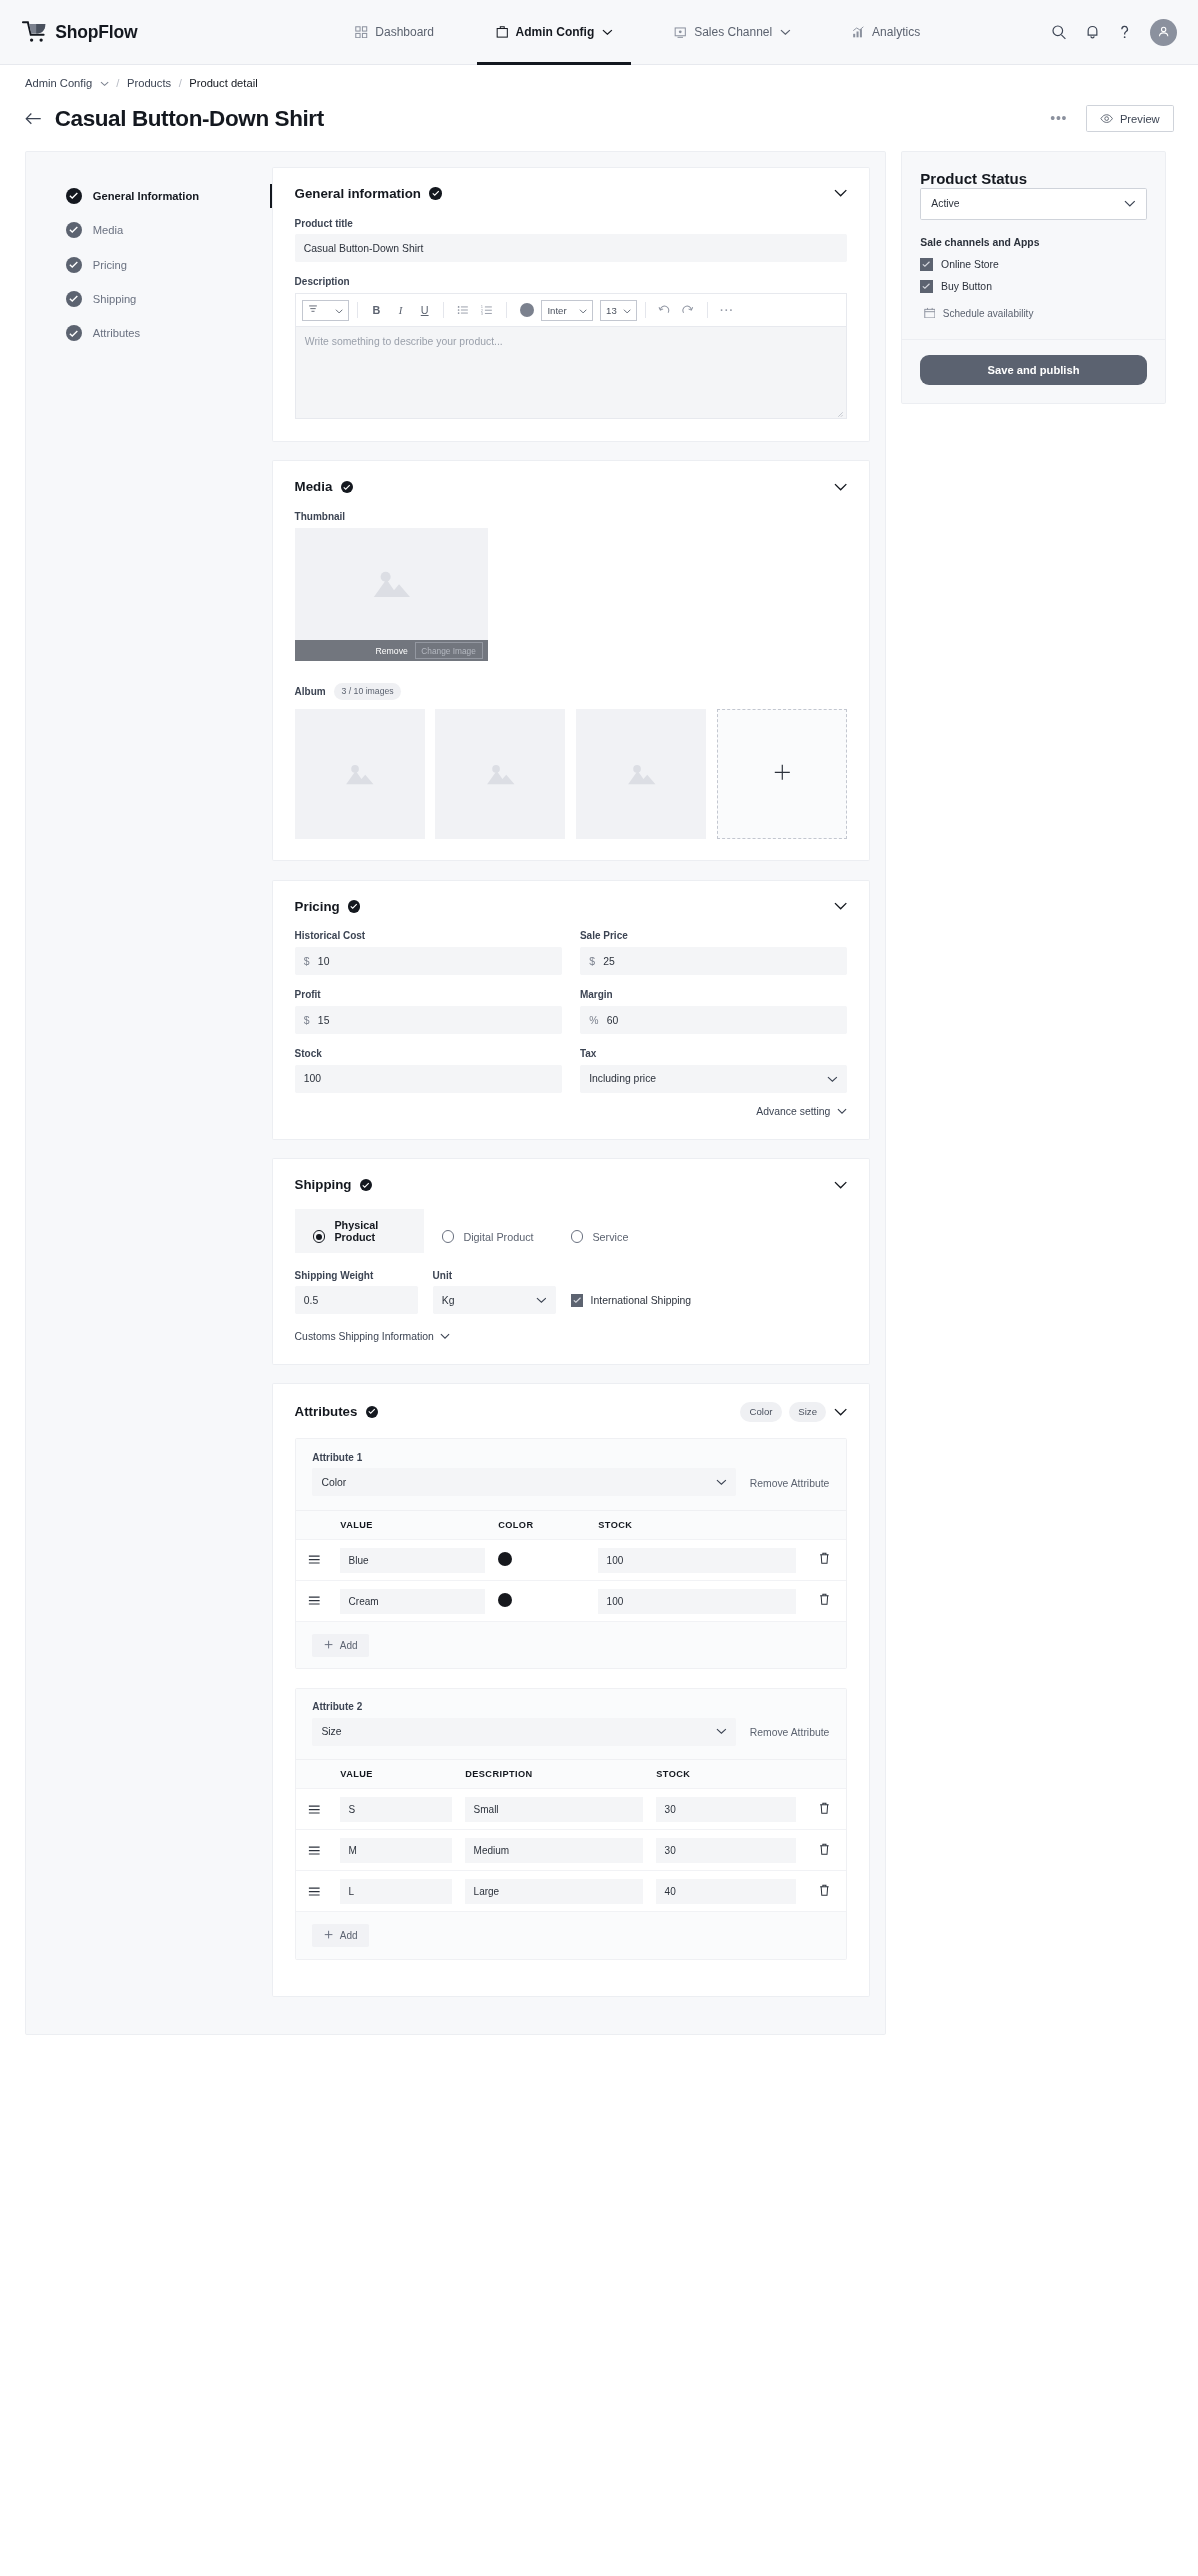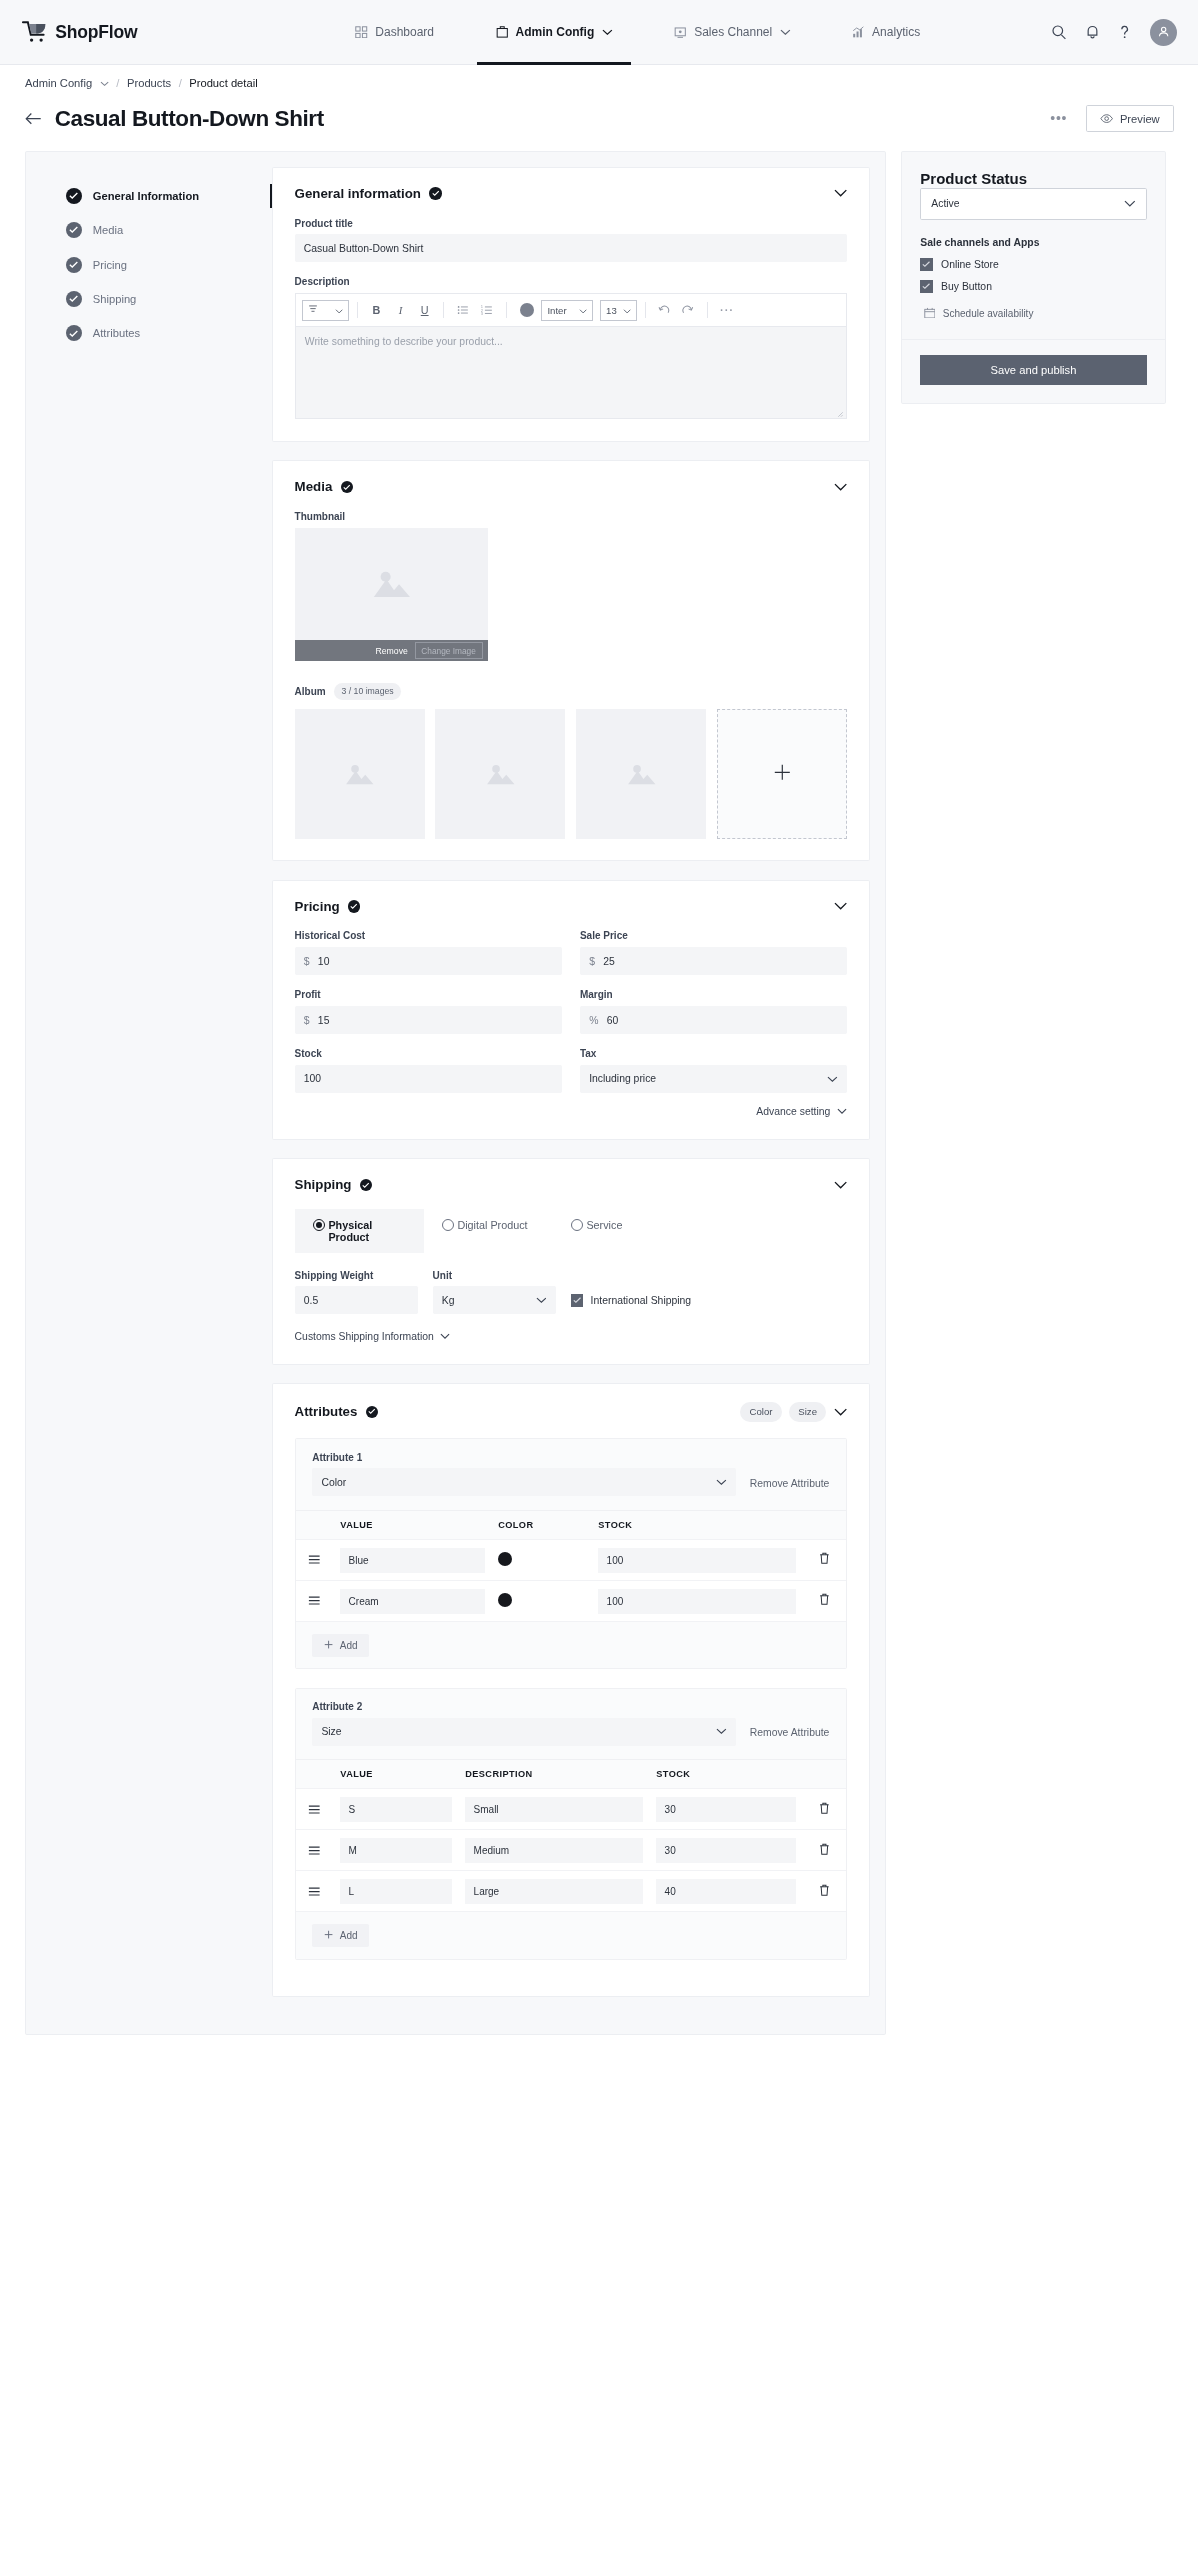--- a/index.html
+++ b/index.html
@@ -187,21 +187,21 @@
     border: 0.8px dashed #c3c7d0; display: flex; align-items: center; justify-content: center;
     cursor: pointer; color: #2c323c;
   }
 
   .adv-row { display: flex; justify-content: flex-end; margin-top: 13.3px; }
   .adv-link { display: flex; align-items: center; gap: 6.7px; font-size: 10.4px; color: #3c4453; cursor: pointer; }
 
   
   .radio-row { display: flex; margin-bottom: 16.6px; }
   .radio-opt {
-    display: flex; align-items: flex-start; gap: 3px;
+    display: flex; align-items: flex-end; gap: 9px;
     padding: 10px 18.3px; font-size: 10.8px; color: #5c6370; cursor: pointer;
     width: 129px;
   }
   .radio-opt.sel-opt { background: #f4f5f7; color: #14181f; font-weight: bold; }
   .radio-o { width: 12.5px; height: 12.5px; border-radius: 50%; border: 1.2px solid #6a7180; flex: none; display:flex; align-items:center; justify-content:center;}
   .radio-o.on { border-color: #14181f; }
   .radio-o.on:after { content:""; width: 5.8px; height: 5.8px; border-radius: 50%; background: #14181f; }
   .ship-row { display: flex; align-items: flex-end; gap: 15px; }
   .ckbox { width: 12.5px; height: 12.5px; background: #5c6370; display: flex; align-items: center; justify-content: center; flex: none; cursor: pointer; }
   .ckrow { display: flex; align-items: center; gap: 7.5px; font-size: 10.4px; color: #2c323c; cursor: pointer; height: 28px; }
@@ -245,23 +245,23 @@
     display: flex; align-items: center; padding: 0 10px;
     font-size: 10.4px; color: #2c323c; cursor: pointer; border-radius: 1.7px;
     margin-bottom: 16.6px;
   }
   .pr-select .cv { margin-left: auto; color: #3c4453; display: flex; }
   .pr-sub { font-size: 10.4px; font-weight: bold; color: #2c323c; margin-bottom: 10.8px; }
   .pr-ck { display: flex; align-items: center; gap: 8.3px; font-size: 10.4px; color: #2c323c; margin-bottom: 9.2px; cursor: pointer; }
   .pr-sched { display: flex; align-items: center; gap: 7.5px; font-size: 10px; color: #5c6370; cursor: pointer; padding: 5px 0 0 3.3px; }
   .pr-foot { border-top: 0.8px solid #eceef2; padding: 15px 18.3px 18.3px 18.3px; }
   .pub-btn {
-    background: #5b6270; color: #fff; font-size: 11.2px; font-weight: normal;
+    background: #5b6270; color: #fff; font-size: 11.2px; font-weight: bold;
     height: 30px; display: flex; align-items: center; justify-content: center;
-    cursor: pointer; border-radius: 0;
+    cursor: pointer; border-radius: 9px;
   }
 </style>
 </head>
 <body>
 
 <div class="topnav">
   <div class="brand">
     <span class="brand-mark">
       <svg width="25" height="21.6" viewBox="0 0 30 26" fill="none">
         <path d="M1 1.5 L7 1.5 L10.5 16.5 L26 16.5" stroke="#14181f" stroke-width="2.4" stroke-linecap="round" fill="none"></path>

